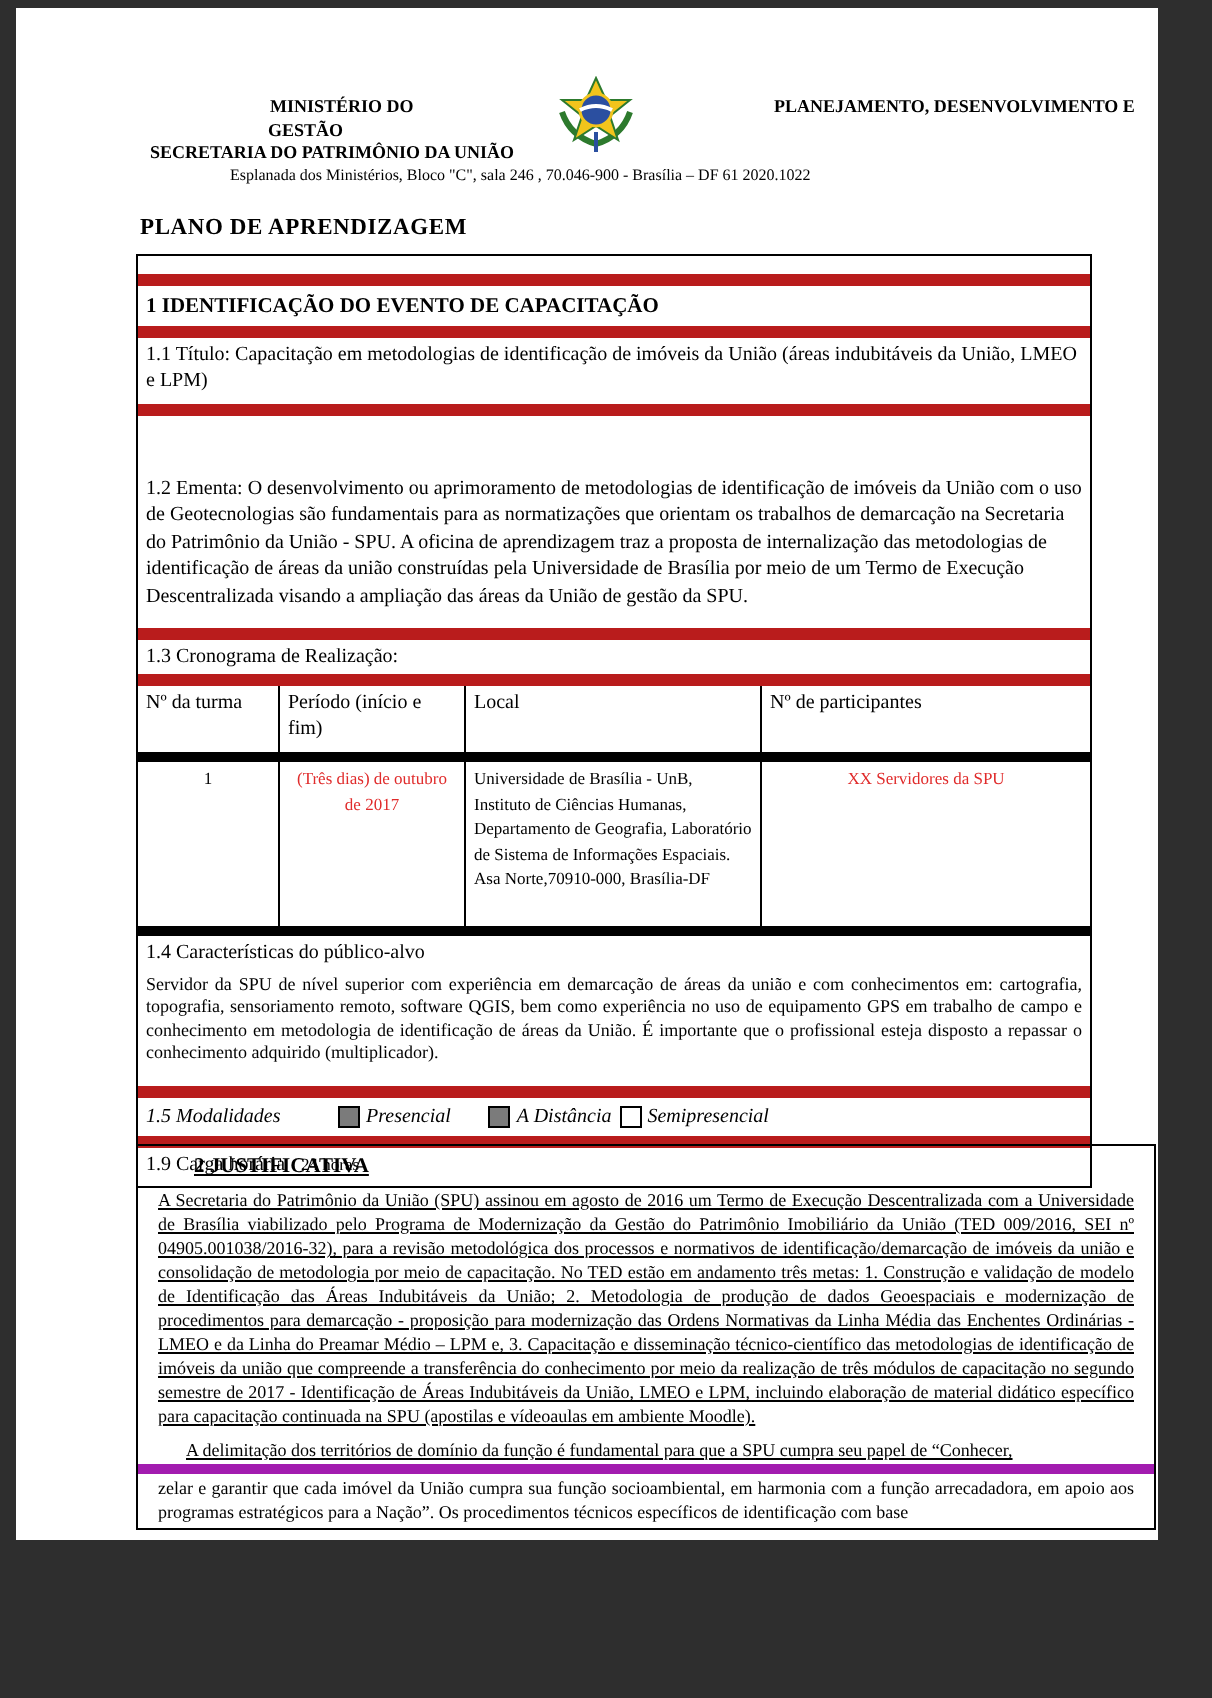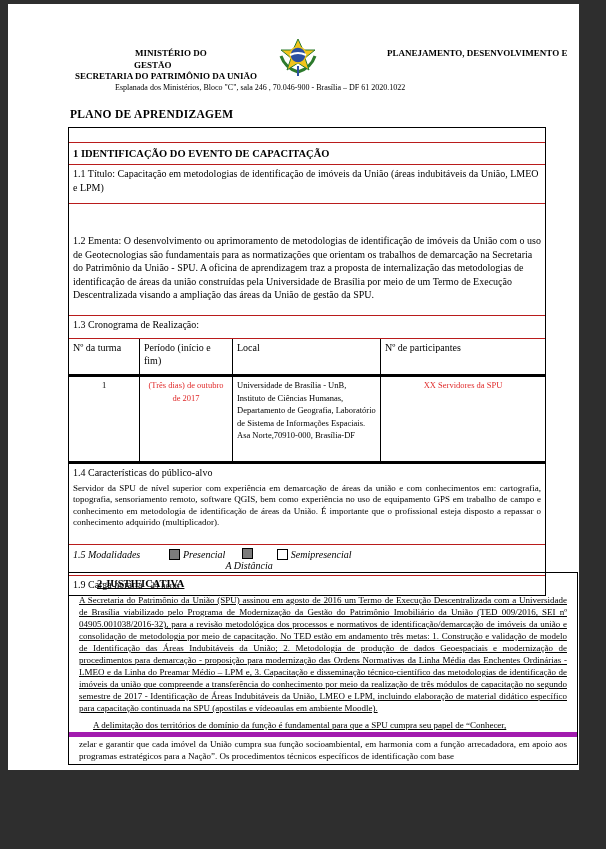--- a/index.html
+++ b/index.html
@@ -20,41 +20,41 @@
   .hdr-right{position:absolute;left:332px;top:44px;font-weight:bold;font-size:9px;padding-left:47px;}
   .hdr-secretariat{position:absolute;left:67px;top:67px;font-weight:bold;font-size:9px;}
   .hdr-address{position:absolute;left:107px;top:79px;font-size:8px;}
   .hdr-emblem{position:absolute;left:267px;top:34px;width:46px;height:40px;}
   .doc-title{position:absolute;left:62px;top:104px;font-weight:bold;font-size:11.5px;letter-spacing:.3px;}
   
   .t1{
     position:absolute;left:60px;top:123px;width:478px;
     border:1.5px solid #000;box-sizing:border-box;
   }
-  .r{border-bottom:1px solid #b91c1c;padding:2px 4px;font-size:10px;line-height:13.5px;box-sizing:border-box;}
+  .r{border-bottom:6px solid #b91c1c;padding:2px 4px;font-size:10px;line-height:13.5px;box-sizing:border-box;}
   .r-empty{height:15px;}
   .r-heading{font-weight:bold;font-size:10.5px;min-height:22px;padding-top:4px;}
   .r11{min-height:39px;}
   .r12{min-height:84px;margin-top:28px;}
   .r13{min-height:23px;}
   .sched{display:grid;grid-template-columns:71px 93px 148px 1fr;}
-  .sc{border-right:1px solid #000;border-bottom:3px solid #000000;padding:2px 4px;box-sizing:border-box;}
+  .sc{border-right:1px solid #000;border-bottom:5px solid #000000;padding:2px 4px;box-sizing:border-box;}
   .sc.last{border-right:none;}
   .sh{font-size:10px;line-height:13px;min-height:38px;}
   .sd{font-size:8.5px;line-height:12.5px;min-height:87px;}
   .center{text-align:center;}
   .red{color:#e02b2b;}
   .r14{min-height:81px;}
   .r14 p{margin:3px 0 0 0;font-size:9px;line-height:11.5px;text-align:justify;}
   .r15{min-height:18px;display:flex;align-items:flex-start;padding-top:3px;font-style:italic;}
   .r15 .lbl{display:inline-block;width:96px;}
   .modality{display:inline-flex;align-items:center;}
   .checkbox{display:inline-block;width:9px;height:9px;border:1px solid #000;background:#fff;margin-right:3px;}
   .checkbox.filled{background:#7b7b7b;}
-  .m1{flex-direction:column;}
+  .m1{margin-left:19px;}
   .m2{margin-left:4px;}
   .r16{min-height:19px;border-bottom:none;display:flex;align-items:baseline;}
   .r16 .val{font-weight:normal;font-size:8.5px;margin-left:8px;}
   
   .box2{
     position:absolute;left:60px;top:568px;width:510px;
     border:1.5px solid #000;box-sizing:border-box;
   }
   .box2 .cellA{height:164px;border-bottom:5px solid #a21caf;overflow:hidden;padding:0 10px;box-sizing:border-box;text-decoration:underline;}
   .box2 .cellB{height:27px;overflow:hidden;padding:1px 10px 0 10px;box-sizing:border-box;}

